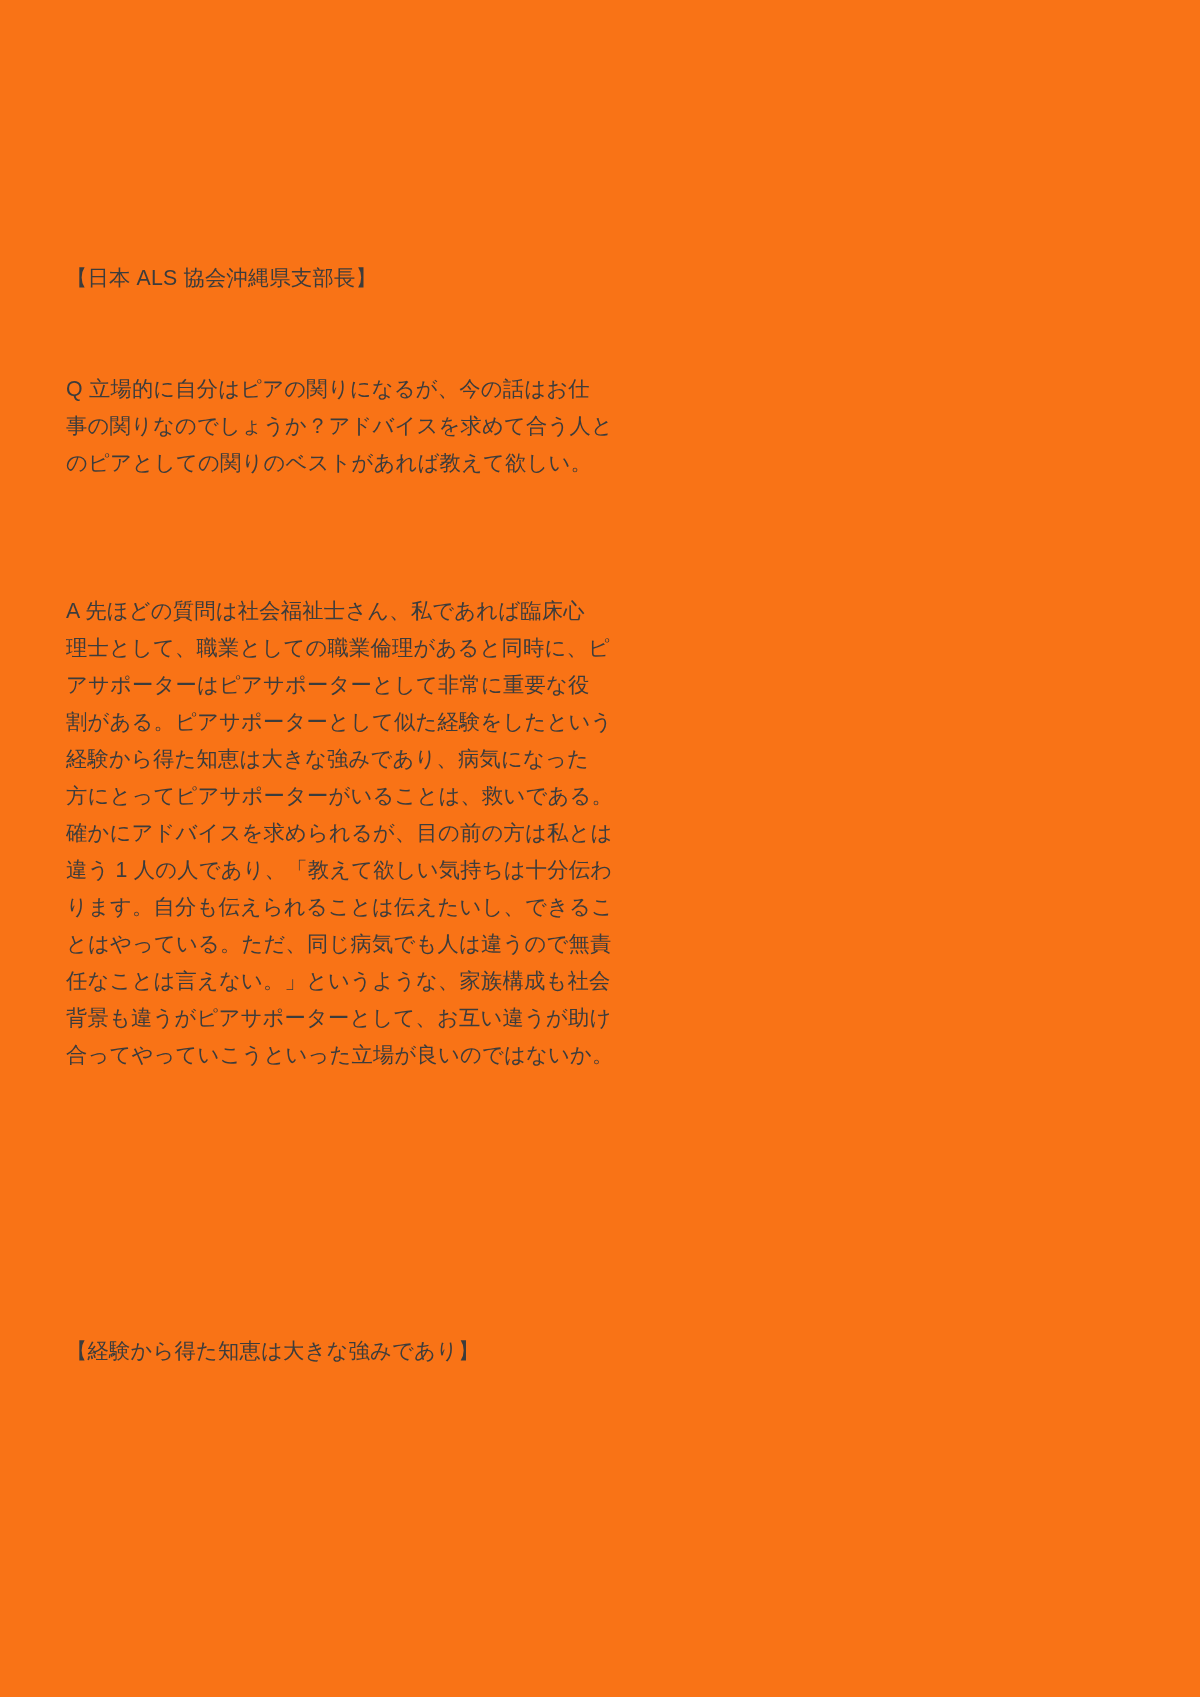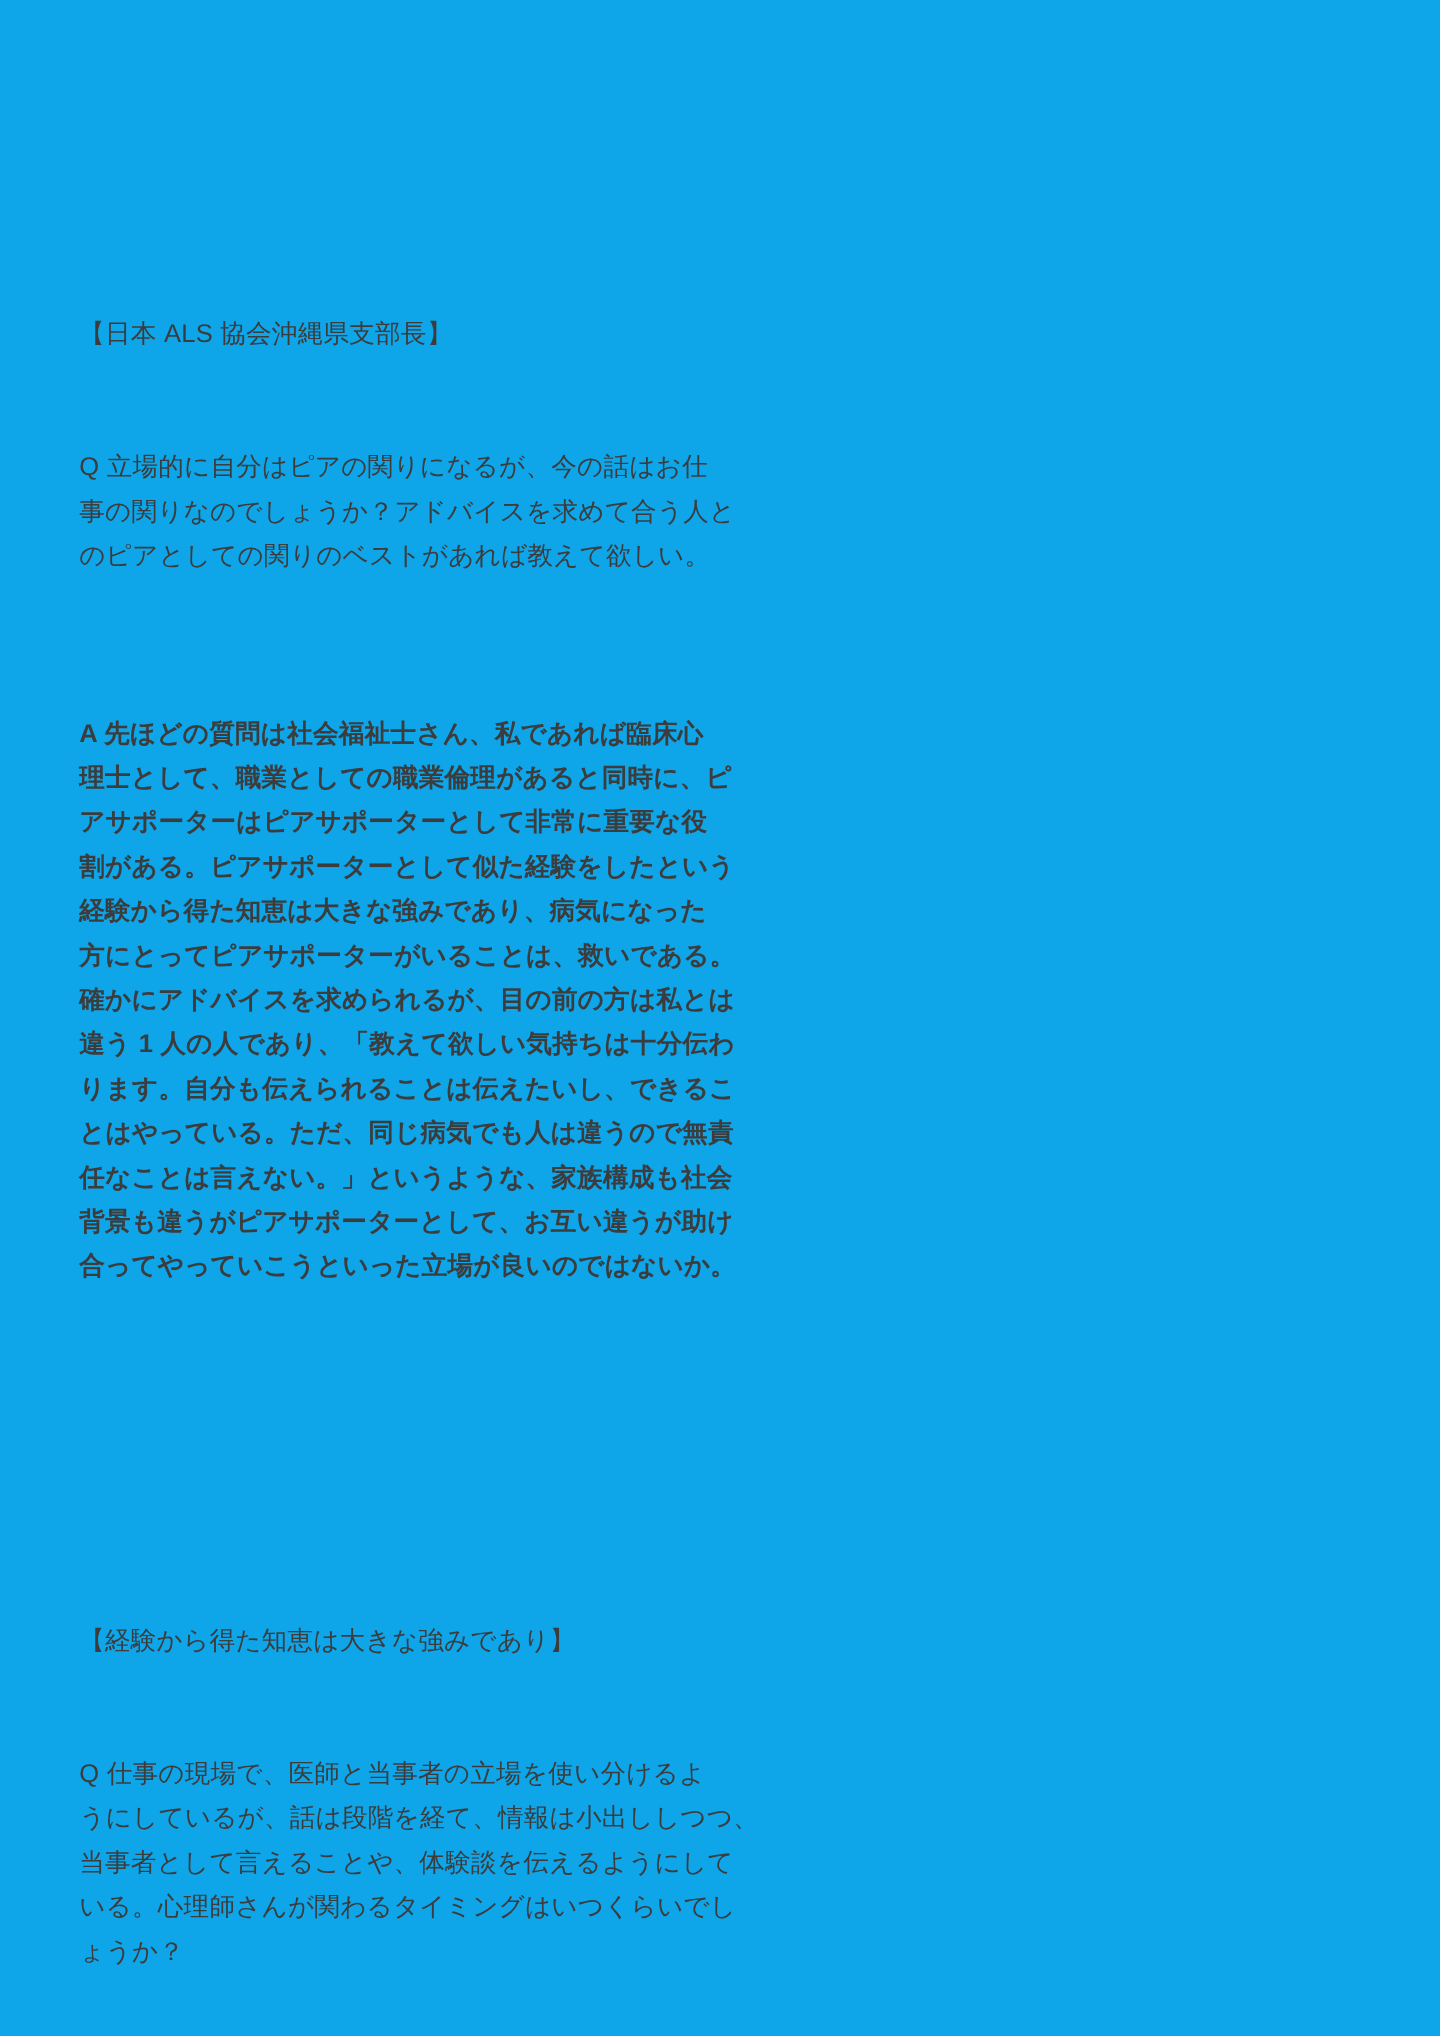--- a/index.html
+++ b/index.html
@@ -9,43 +9,42 @@
   }
   body {
     width: 1200px;
     height: 1697px;
     font-family: "Liberation Sans", sans-serif;
   }
   .page {
     position: relative;
     width: 1200px;
     height: 1697px;
-    background: #0ea5e9;
+    background: #f97316;
     overflow: hidden;
   }
   .doc {
     position: absolute;
     top: 75px;
     left: 66px;
     width: 640px;
     color: #3c3c3c;
     font-size: 21.3px;
     line-height: 37px;
     white-space: pre;
     letter-spacing: 0.2px;
   }
   .speaker {
     margin: 0;
   }
   .question, .answer {
     margin: 0 0 37px 0;
   }
   .answer:last-child {
-    margin-bottom: 16px;
-    font-weight: bold;
+    margin-bottom: 0;
   }
 </style>
 </head>
 <body>
 
 <div class="page">
   <div class="doc">
 
     <section>
       <div class="speaker">【日本 ALS 協会沖縄県支部長】</div>
@@ -62,22 +61,17 @@
 違う 1 人の人であり、「教えて欲しい気持ちは十分伝わ
 ります。自分も伝えられることは伝えたいし、できるこ
 とはやっている。ただ、同じ病気でも人は違うので無責
 任なことは言えない。」というような、家族構成も社会
 背景も違うがピアサポーターとして、お互い違うが助け
 合ってやっていこうといった立場が良いのではないか。</div>
     </section>
 
     <section>
       <div class="speaker">【経験から得た知恵は大きな強みであり】</div>
-      <div class="question">Q 仕事の現場で、医師と当事者の立場を使い分けるよ
-うにしているが、話は段階を経て、情報は小出ししつつ、
-当事者として言えることや、体験談を伝えるようにして
-いる。心理師さんが関わるタイミングはいつくらいでし
-ょうか？</div>
       
     </section>
 
   </div>
 </div>
 
 </body></html>

